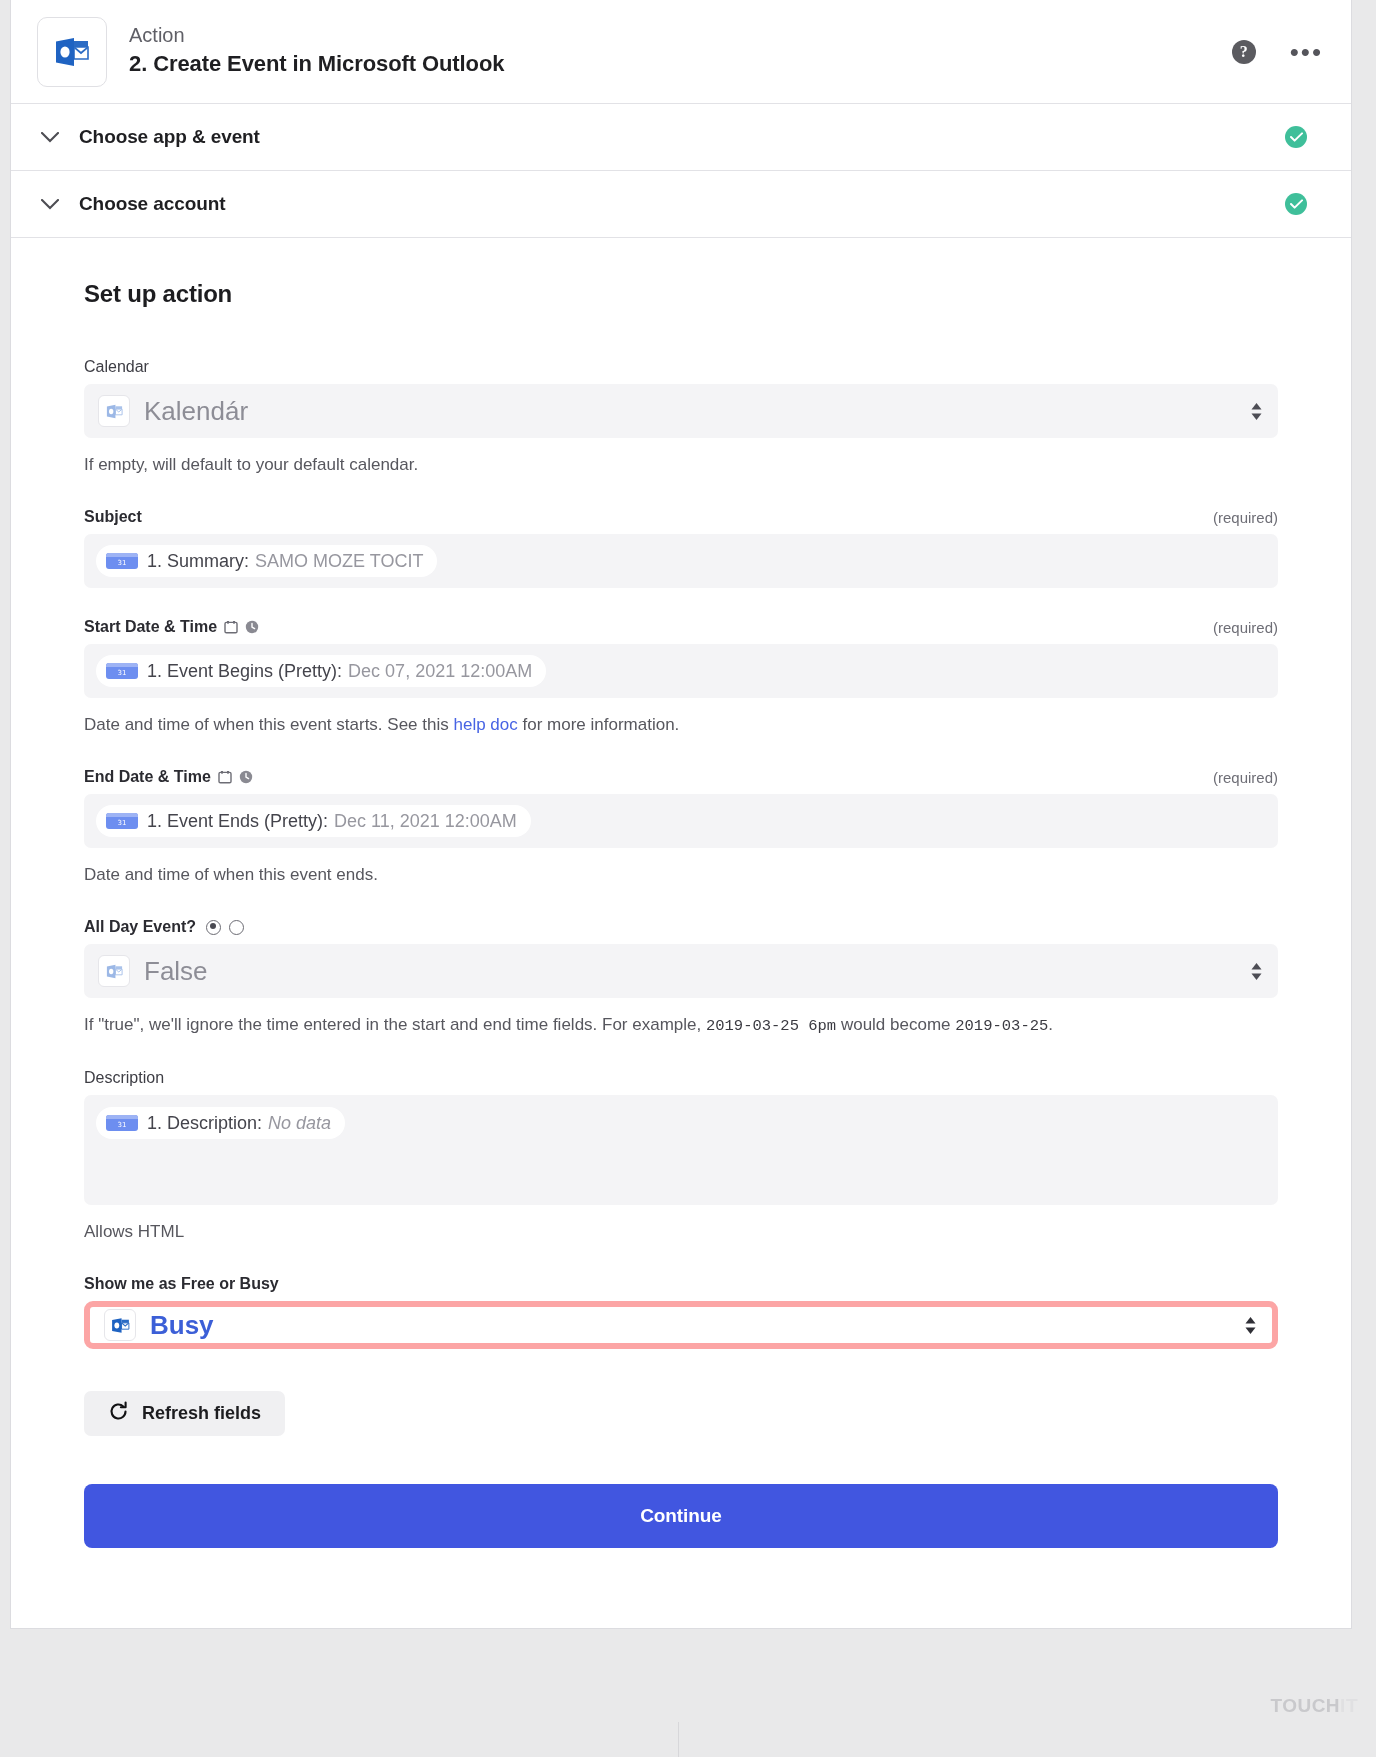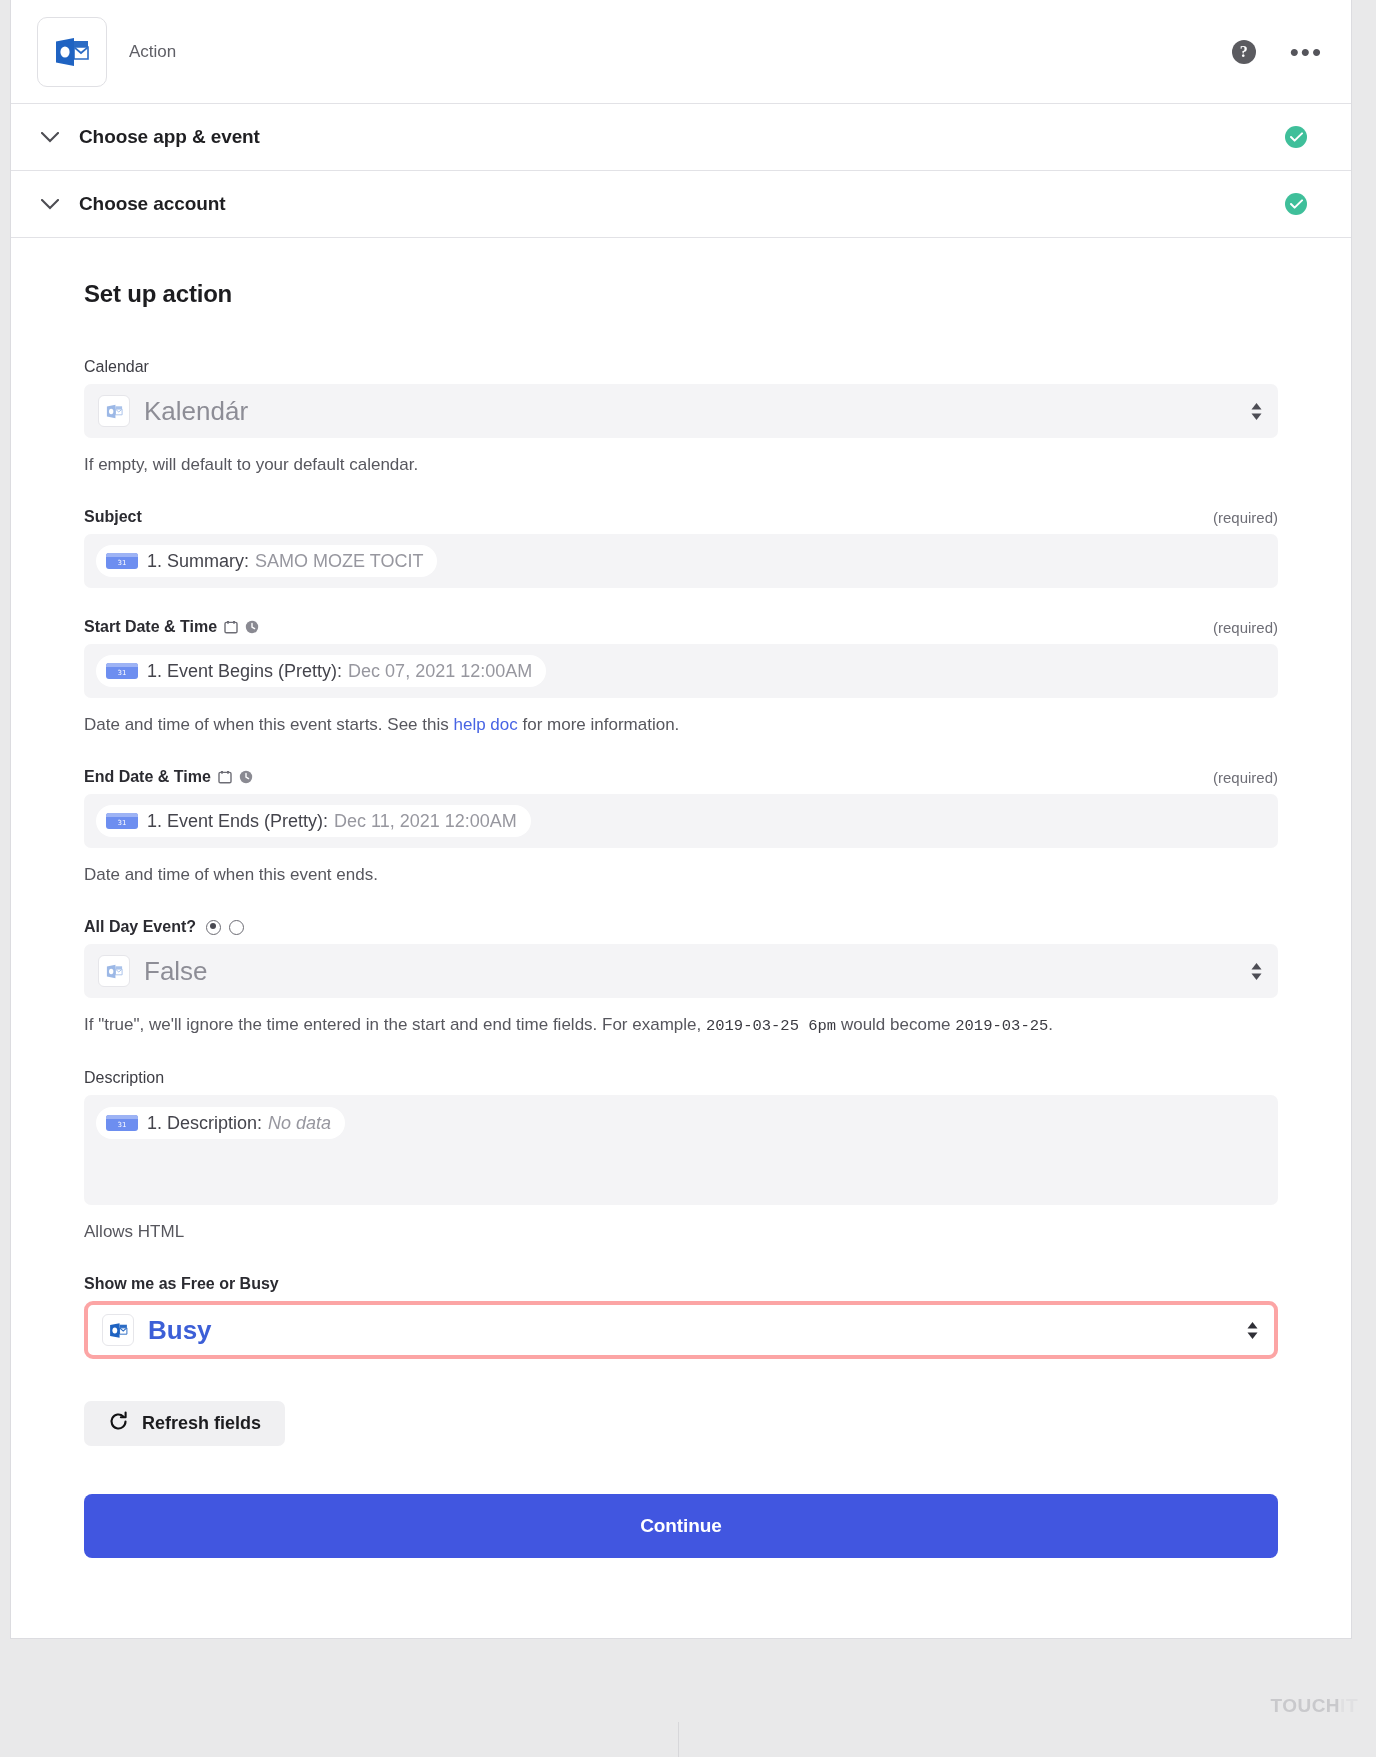--- a/index.html
+++ b/index.html
@@ -41,21 +41,21 @@
     border: 1px solid #e0e0e4;
     border-radius: 10px;
     background: #fff;
     display: flex;
     align-items: center;
     justify-content: center;
     flex: none;
   }
   .hdr-txt { margin-left: 22px; flex: 1 1 auto; }
   .hdr-kicker {
-    font-size: 17px;
+    font-size: 20px;
     color: #5f5f66;
     line-height: 22px;
   }
   .hdr-title {
     font-size: 22px;
     font-weight: bold;
     color: #1f1f22;
     line-height: 30px;
     margin-top: 3px;
     letter-spacing: -0.1px;
@@ -153,23 +153,23 @@
     flex: none;
     margin-right: 14px;
   }
   .field-text {
     font-size: 26px;
     color: #8d8d96;
   }
 
   .field.focused {
     background: #fff;
-    border: 4px solid #fca5a5;
+    border: 6px solid #fca5a5;
     border-radius: 9px;
-    height: 58px;
+    height: 48px;
   }
   .field.focused .field-text { color: #3c5fd7; font-weight: bold; }
 
   .token-field {
     min-height: 54px;
     background: #f4f4f6;
     border-radius: 7px;
     display: flex;
     align-items: center;
     padding: 0 12px;
@@ -313,20 +313,21 @@
         <svg width="40" height="40" viewBox="0 0 40 40">
           <path d="M22 9h14v6h-14z" fill="#2b6bc4"></path>
           <path d="M22 15h14v12H22z" fill="#fff" stroke="#2b6bc4" stroke-width="1.6"></path>
           <path d="M22.6 15.6L29 21l6.4-5.4" fill="none" stroke="#2b6bc4" stroke-width="1.8"></path>
           <path d="M4 9.5L22 6v28L4 30.5z" fill="#1f63c2"></path>
           <ellipse cx="13" cy="20" rx="4.6" ry="5.6" fill="#fff"></ellipse>
         </svg>
       </div>
       <div class="hdr-txt">
         <div class="hdr-kicker">Action</div>
+        <div class="hdr-title">2. Create Event in Microsoft Outlook</div>
       </div>
       <div class="hdr-icons">
         <div class="help-ico">?</div>
         <div class="dots">•••</div>
       </div>
     </div>
 
     <div class="srow">
       <div class="chev">
         <svg width="18" height="11" viewBox="0 0 18 11">

